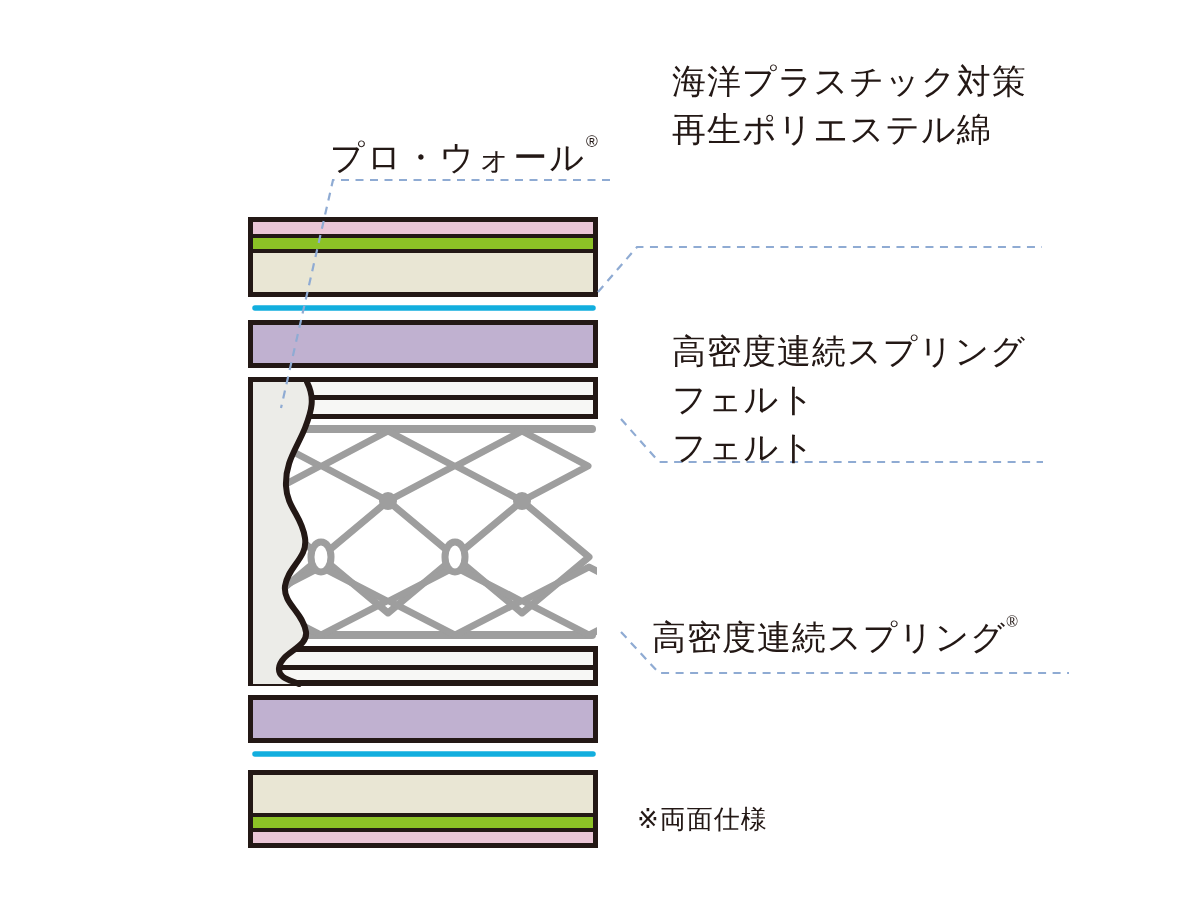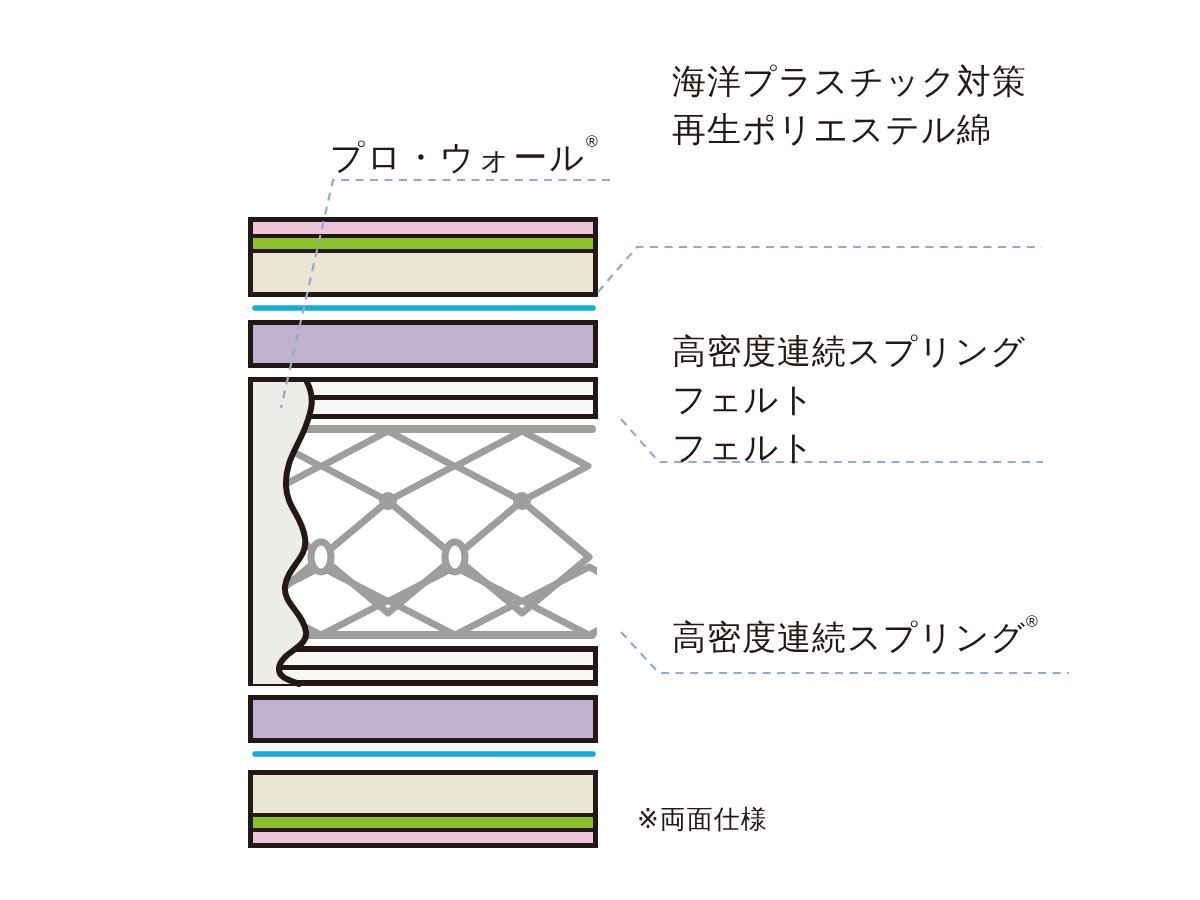--- a/index.html
+++ b/index.html
@@ -7,21 +7,21 @@
     position:relative;width:1200px;height:900px;background:#fff;overflow:hidden;
     font-family:"Liberation Sans","DejaVu Sans",sans-serif;
     color:var(--text,#231815);
   }
   .stage svg{position:absolute;left:0;top:0;}
   .lbl{position:absolute;white-space:nowrap;color:var(--text,#231815);}
   .lbl-pro-wall{left:330px;top:135px;font-size:34px;letter-spacing:2px;}
   .lbl-group{line-height:48px;font-size:34px;letter-spacing:1px;}
   .grp-top{left:672px;top:57px;}
   .grp-mid{left:672px;top:327px;}
-  .lbl-spring{left:672px;top:615px;font-size:34px;letter-spacing:1px;}
+  .lbl-spring{left:652px;top:615px;font-size:34px;letter-spacing:1px;font-family:Liberation Serif, serif;}
   .lbl-note{left:637px;top:802px;font-size:26px;letter-spacing:1px;}
   sup.reg{font-size:16px;vertical-align:top;position:relative;top:-2px;letter-spacing:0;}
 </style>
 </head>
 <body>
 
 <div class="stage">
 
   <svg width="1200" height="900" viewBox="0 0 1200 900">
     <defs>

